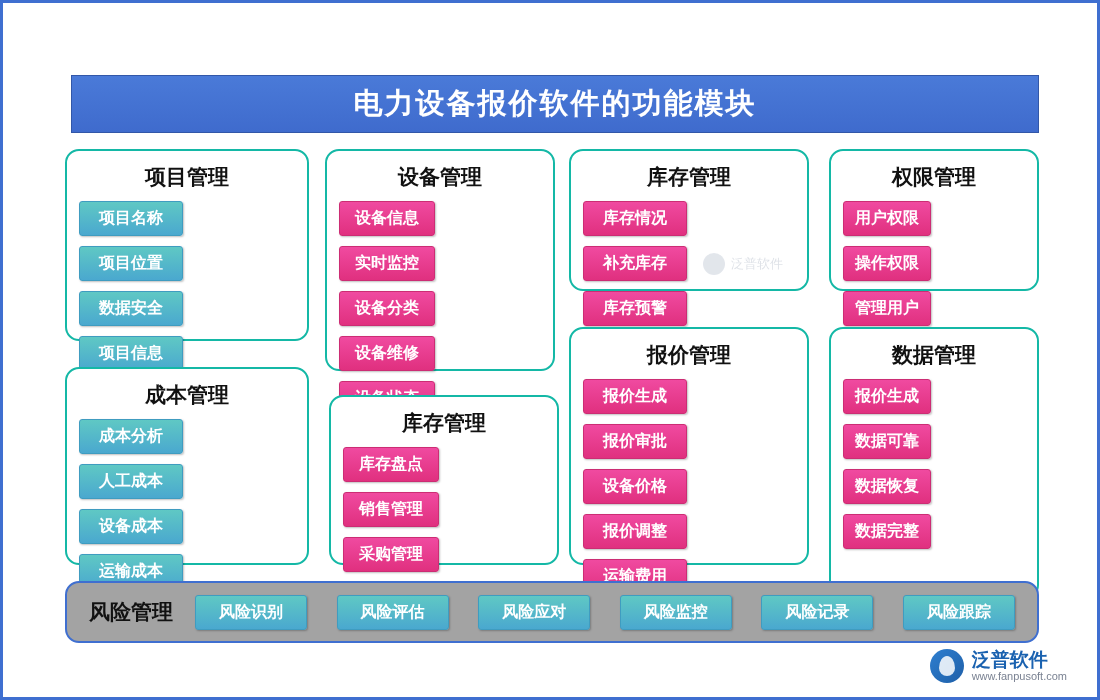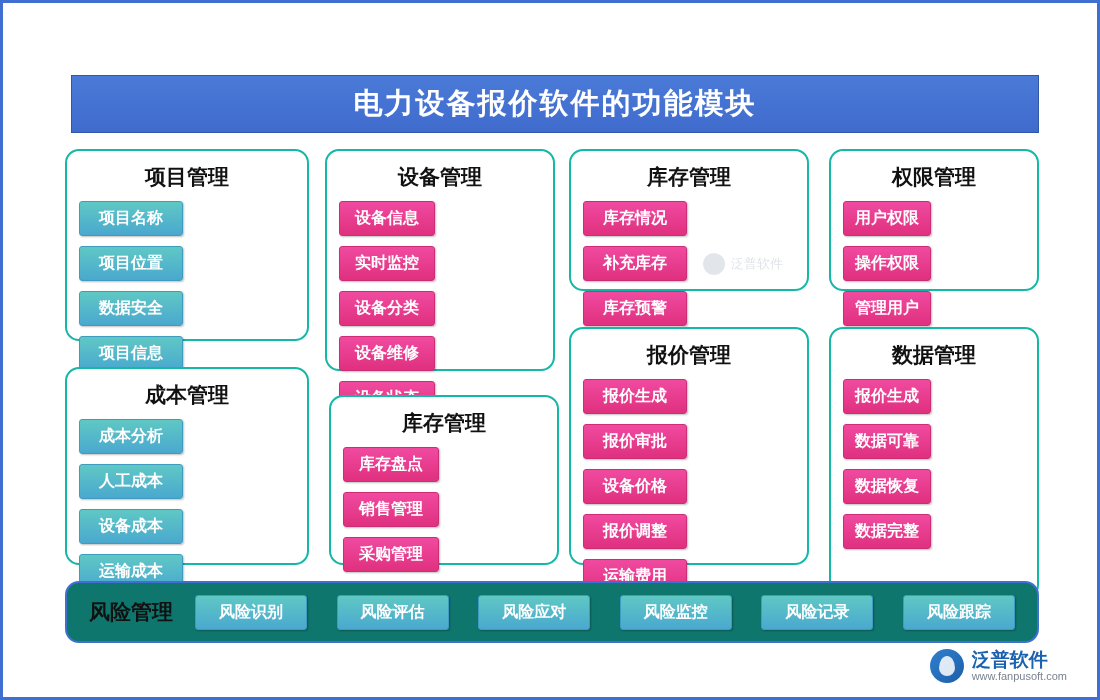--- a/index.html
+++ b/index.html
@@ -114,21 +114,21 @@
   
   #g-risk {
     position: absolute;
     left: 62px;
     top: 578px;
     width: 974px;
     height: 62px;
     box-sizing: border-box;
     border: 2px solid #3f6fd0;
     border-radius: 14px;
-    background: #0f766e;
+    background: #a3a3a3;
     display: flex;
     align-items: center;
     padding: 0 22px;
     gap: 22px;
   }
   #g-risk .risk-title {
     font-size: 21px;
     font-weight: bold;
     color: #111111;
     font-family: "Liberation Serif", serif;

